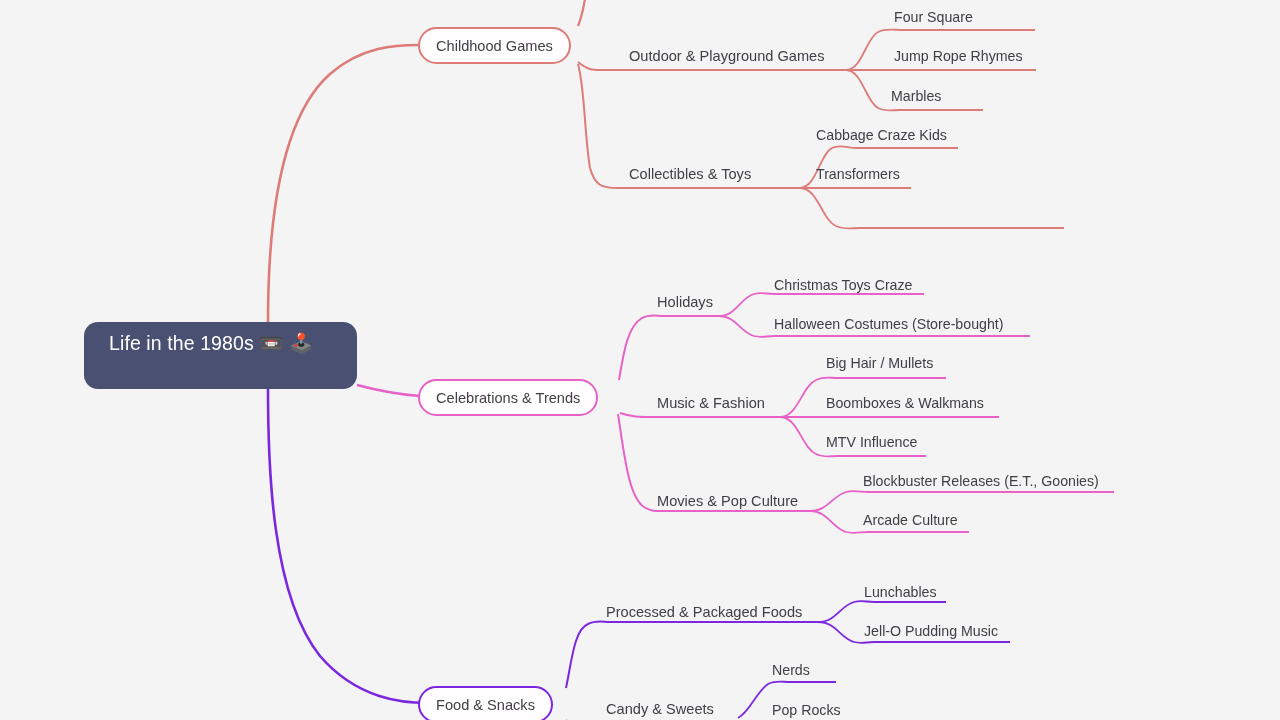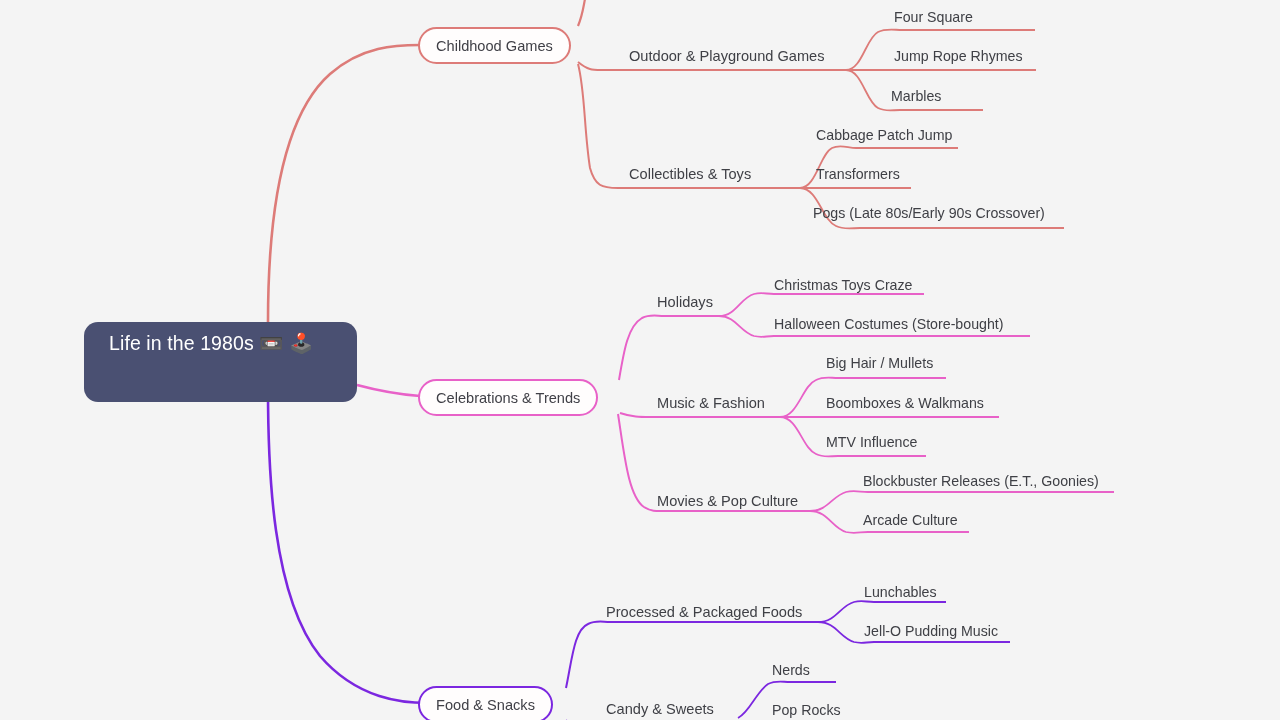--- a/index.html
+++ b/index.html
@@ -16,21 +16,21 @@
   }
   svg#wires {
     position:absolute; top:0; left:0;
     width:1280px; height:720px;
     pointer-events:none;
   }
   
   .root-node {
     position:absolute;
     left:84px; top:322px;
-    width:273px; height:80px;
+    width:273px; height:67px;
     background:#4a5072;
     border-radius:14px;
     padding:9px 22px 0 25px;
     z-index:5;
   }
   .root-title {
     color:#ffffff;
     font-size:19.5px;
     line-height:25px;
     font-weight:400;
@@ -158,23 +158,22 @@
   <div class="mid-label" style="left:657px; top:395px;">Music &amp; Fashion</div>
   <div class="mid-label" style="left:657px; top:493px;">Movies &amp; Pop Culture</div>
 
   <div class="mid-label" style="left:606px; top:604px;">Processed &amp; Packaged Foods</div>
   <div class="mid-label" style="left:606px; top:701px;">Candy &amp; Sweets</div>
 
   <div class="leaf-label" style="left:894px; top:9px;">Four Square</div>
   <div class="leaf-label" style="left:894px; top:48px;">Jump Rope Rhymes</div>
   <div class="leaf-label" style="left:891px; top:88px;">Marbles</div>
 
-  <div class="leaf-label" style="left:816px; top:127px;">Cabbage Patch Jump</div>
+  <div class="leaf-label" style="left:816px; top:127px;">Cabbage Craze Kids</div>
   <div class="leaf-label" style="left:816px; top:166px;">Transformers</div>
-  <div class="leaf-label" style="left:813px; top:205px;">Pogs (Late 80s/Early 90s Crossover)</div>
 
   <div class="leaf-label" style="left:774px; top:277px;">Christmas Toys Craze</div>
   <div class="leaf-label" style="left:774px; top:316px;">Halloween Costumes (Store-bought)</div>
 
   <div class="leaf-label" style="left:826px; top:355px;">Big Hair / Mullets</div>
   <div class="leaf-label" style="left:826px; top:395px;">Boomboxes &amp; Walkmans</div>
   <div class="leaf-label" style="left:826px; top:434px;">MTV Influence</div>
 
   <div class="leaf-label" style="left:863px; top:473px;">Blockbuster Releases (E.T., Goonies)</div>
   <div class="leaf-label" style="left:863px; top:512px;">Arcade Culture</div>

